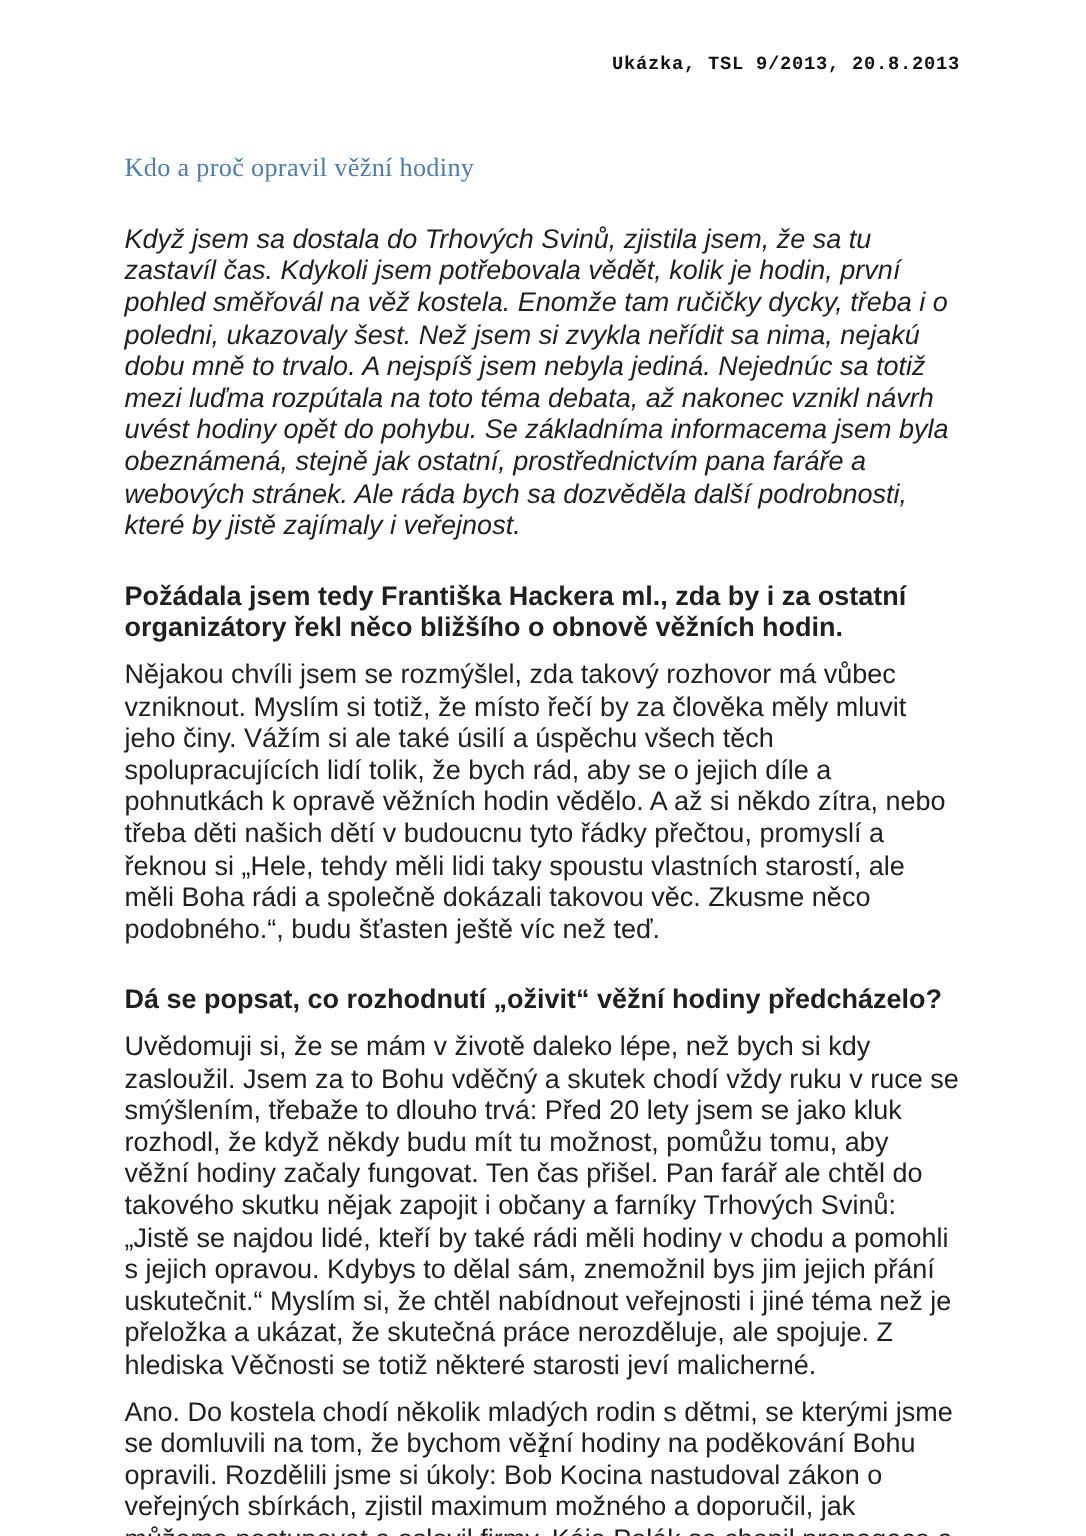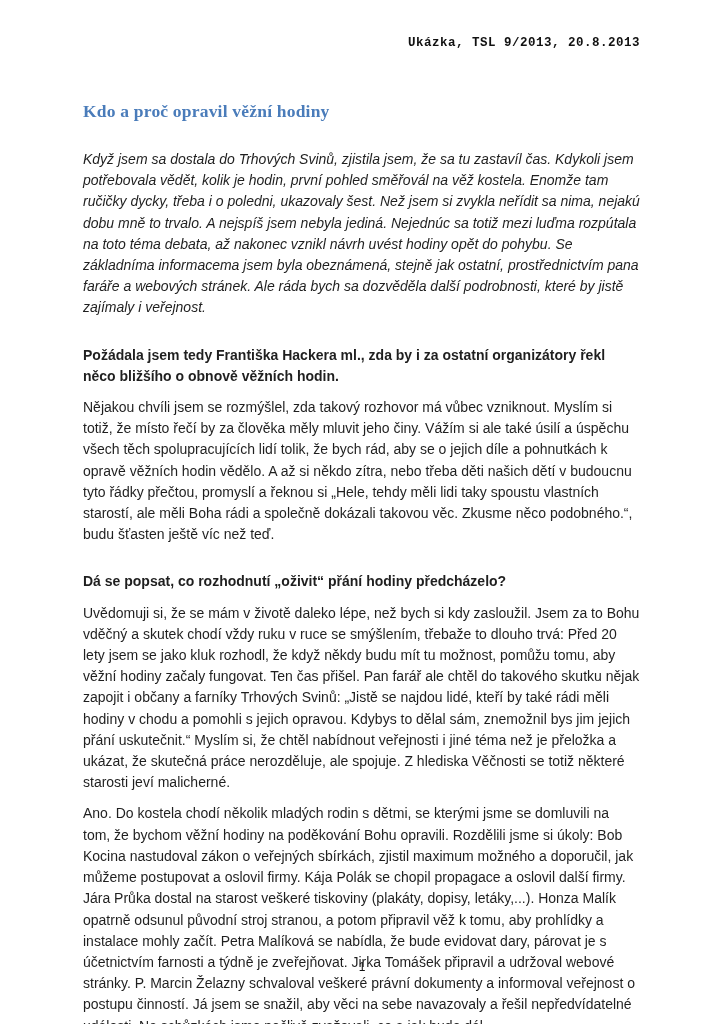--- a/index.html
+++ b/index.html
@@ -28,28 +28,28 @@
     text-align: right;
     font-family: "Liberation Mono", "DejaVu Sans Mono", monospace;
     font-weight: bold;
     font-size: 12.5px;
     letter-spacing: 0.5px;
     color: #111111;
   }
   h1.doc-title {
     margin: 51px 0 0 0;
     font-family: "Liberation Serif", "DejaVu Serif", serif;
-    font-weight: bold;
+    font-weight: normal;
     font-size: 17.5px;
     color: var(--title_accent, #4a7cba);
     letter-spacing: 0.2px;
   }
   .para {
     margin: 0 0 10px 0;
-    font-size: 14px;
+    font-size: 18px;
     line-height: 21.2px;
     text-align: left;
     color: var(--body_text, #1f1f1f);
   }
   .para.first {
     margin-top: 27px;
   }
   .para.italic { font-style: italic; }
   .para.bold { font-weight: bold; margin-top: 26px; }
   .page-number {
@@ -64,17 +64,17 @@
 </style>
 </head>
 <body>
 
 <div class="page">
   <div class="doc-header">Ukázka, TSL 9/2013, 20.8.2013</div>
   <h1 class="doc-title">Kdo a proč opravil věžní hodiny</h1>
   <p class="para italic first">Když jsem sa dostala do Trhových Svinů, zjistila jsem, že sa tu zastavíl čas. Kdykoli jsem potřebovala vědět, kolik je hodin, první pohled směřovál na věž kostela. Enomže tam ručičky dycky, třeba i o poledni, ukazovaly šest. Než jsem si zvykla neřídit sa nima, nejakú dobu mně to trvalo. A nejspíš jsem nebyla jediná. Nejednúc sa totiž mezi luďma rozpútala na toto téma debata, až nakonec vznikl návrh uvést hodiny opět do pohybu. Se základníma informacema jsem byla obeznámená, stejně jak ostatní, prostřednictvím pana faráře a webových stránek. Ale ráda bych sa dozvěděla další podrobnosti, které by jistě zajímaly i veřejnost.</p>
   <p class="para bold">Požádala jsem tedy Františka Hackera ml., zda by i za ostatní organizátory řekl něco bližšího o obnově věžních hodin.</p>
   <p class="para">Nějakou chvíli jsem se rozmýšlel, zda takový rozhovor má vůbec vzniknout. Myslím si totiž, že místo řečí by za člověka měly mluvit jeho činy. Vážím si ale také úsilí a úspěchu všech těch spolupracujících lidí tolik, že bych rád, aby se o jejich díle a pohnutkách k opravě věžních hodin vědělo. A až si někdo zítra, nebo třeba děti našich dětí v budoucnu tyto řádky přečtou, promyslí a řeknou si „Hele, tehdy měli lidi taky spoustu vlastních starostí, ale měli Boha rádi a společně dokázali takovou věc. Zkusme něco podobného.“, budu šťasten ještě víc než teď.</p>
-  <p class="para bold">Dá se popsat, co rozhodnutí „oživit“ přání hodiny předcházelo?</p>
+  <p class="para bold">Dá se popsat, co rozhodnutí „oživit“ věžní hodiny předcházelo?</p>
   <p class="para">Uvědomuji si, že se mám v životě daleko lépe, než bych si kdy zasloužil. Jsem za to Bohu vděčný a skutek chodí vždy ruku v ruce se smýšlením, třebaže to dlouho trvá: Před 20 lety jsem se jako kluk rozhodl, že když někdy budu mít tu možnost, pomůžu tomu, aby věžní hodiny začaly fungovat. Ten čas přišel. Pan farář ale chtěl do takového skutku nějak zapojit i občany a farníky Trhových Svinů: „Jistě se najdou lidé, kteří by také rádi měli hodiny v chodu a pomohli s jejich opravou. Kdybys to dělal sám, znemožnil bys jim jejich přání uskutečnit.“ Myslím si, že chtěl nabídnout veřejnosti i jiné téma než je přeložka a ukázat, že skutečná práce nerozděluje, ale spojuje. Z hlediska Věčnosti se totiž některé starosti jeví malicherné.</p>
   <p class="para">Ano. Do kostela chodí několik mladých rodin s dětmi, se kterými jsme se domluvili na tom, že bychom věžní hodiny na poděkování Bohu opravili. Rozdělili jsme si úkoly: Bob Kocina nastudoval zákon o veřejných sbírkách, zjistil maximum možného a doporučil, jak můžeme postupovat a oslovil firmy. Kája Polák se chopil propagace a oslovil další firmy. Jára Průka dostal na starost veškeré tiskoviny (plakáty, dopisy, letáky,...). Honza Malík opatrně odsunul původní stroj stranou, a potom připravil věž k tomu, aby prohlídky a instalace mohly začít. Petra Malíková se nabídla, že bude evidovat dary, párovat je s účetnictvím farnosti a týdně je zveřejňovat. Jirka Tomášek připravil a udržoval webové stránky. P. Marcin Želazny schvaloval veškeré právní dokumenty a informoval veřejnost o postupu činností. Já jsem se snažil, aby věci na sebe navazovaly a řešil nepředvídatelné události. Na schůzkách jsme pečlivě zvažovali, co a jak bude dál.</p>
   <div class="page-number">1</div>
 </div>
 
 </body></html>

